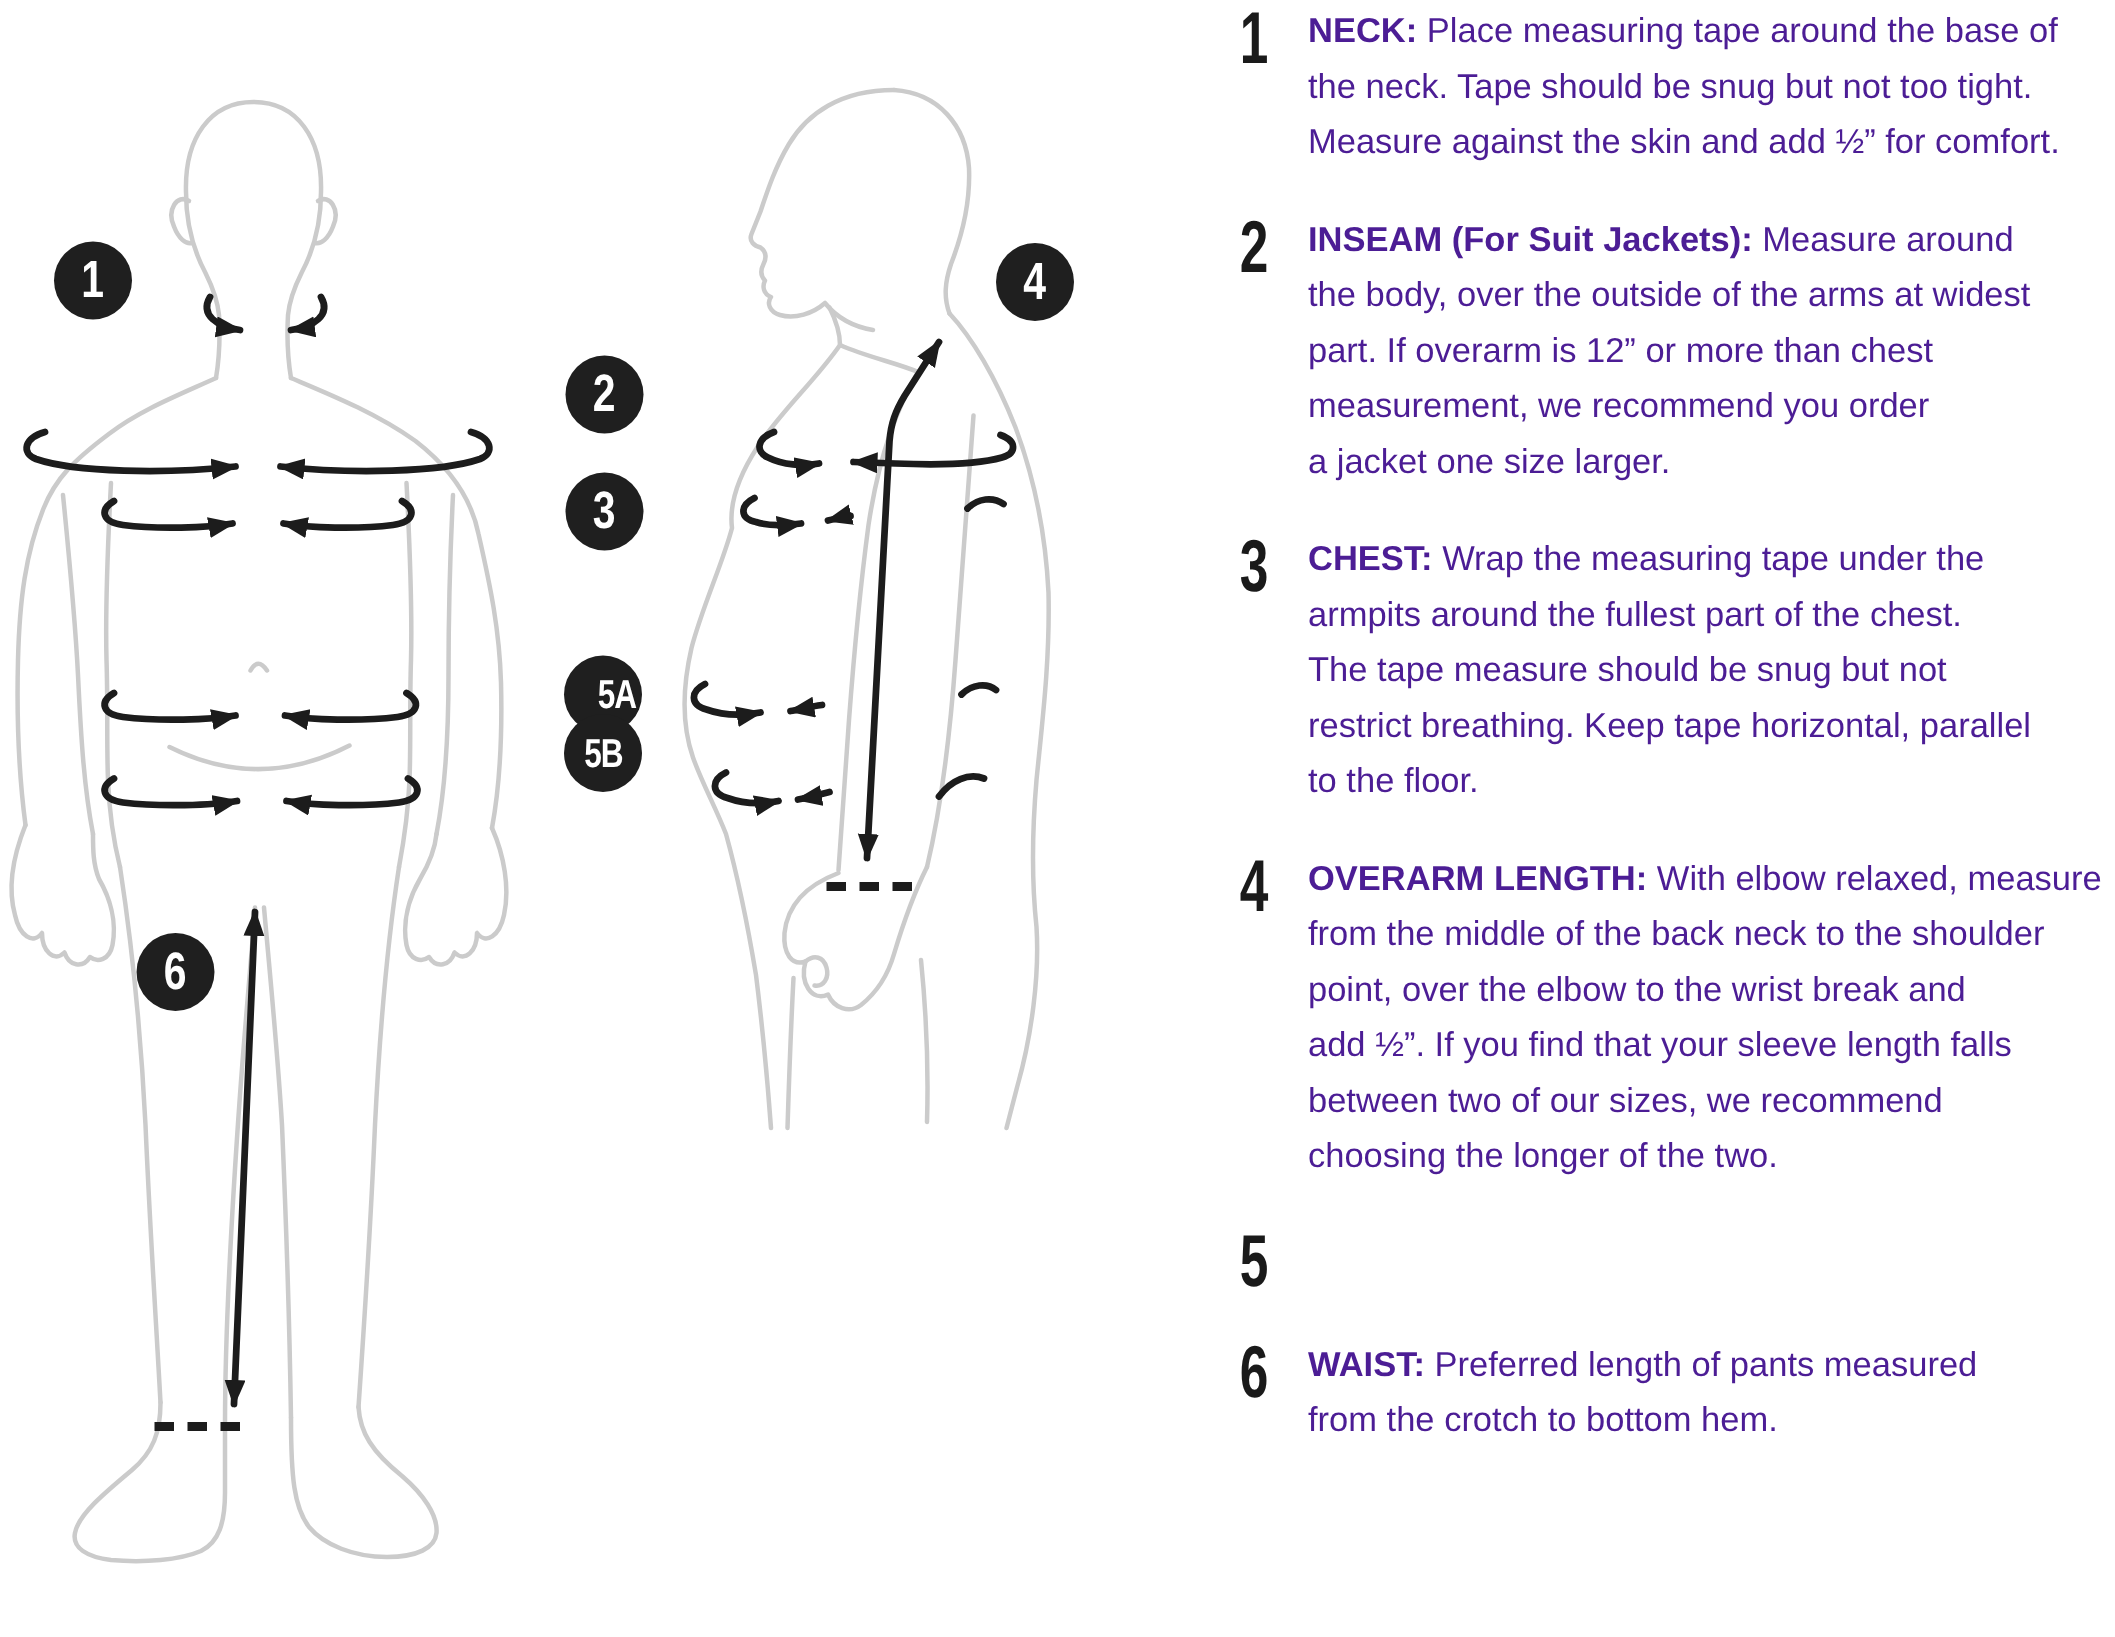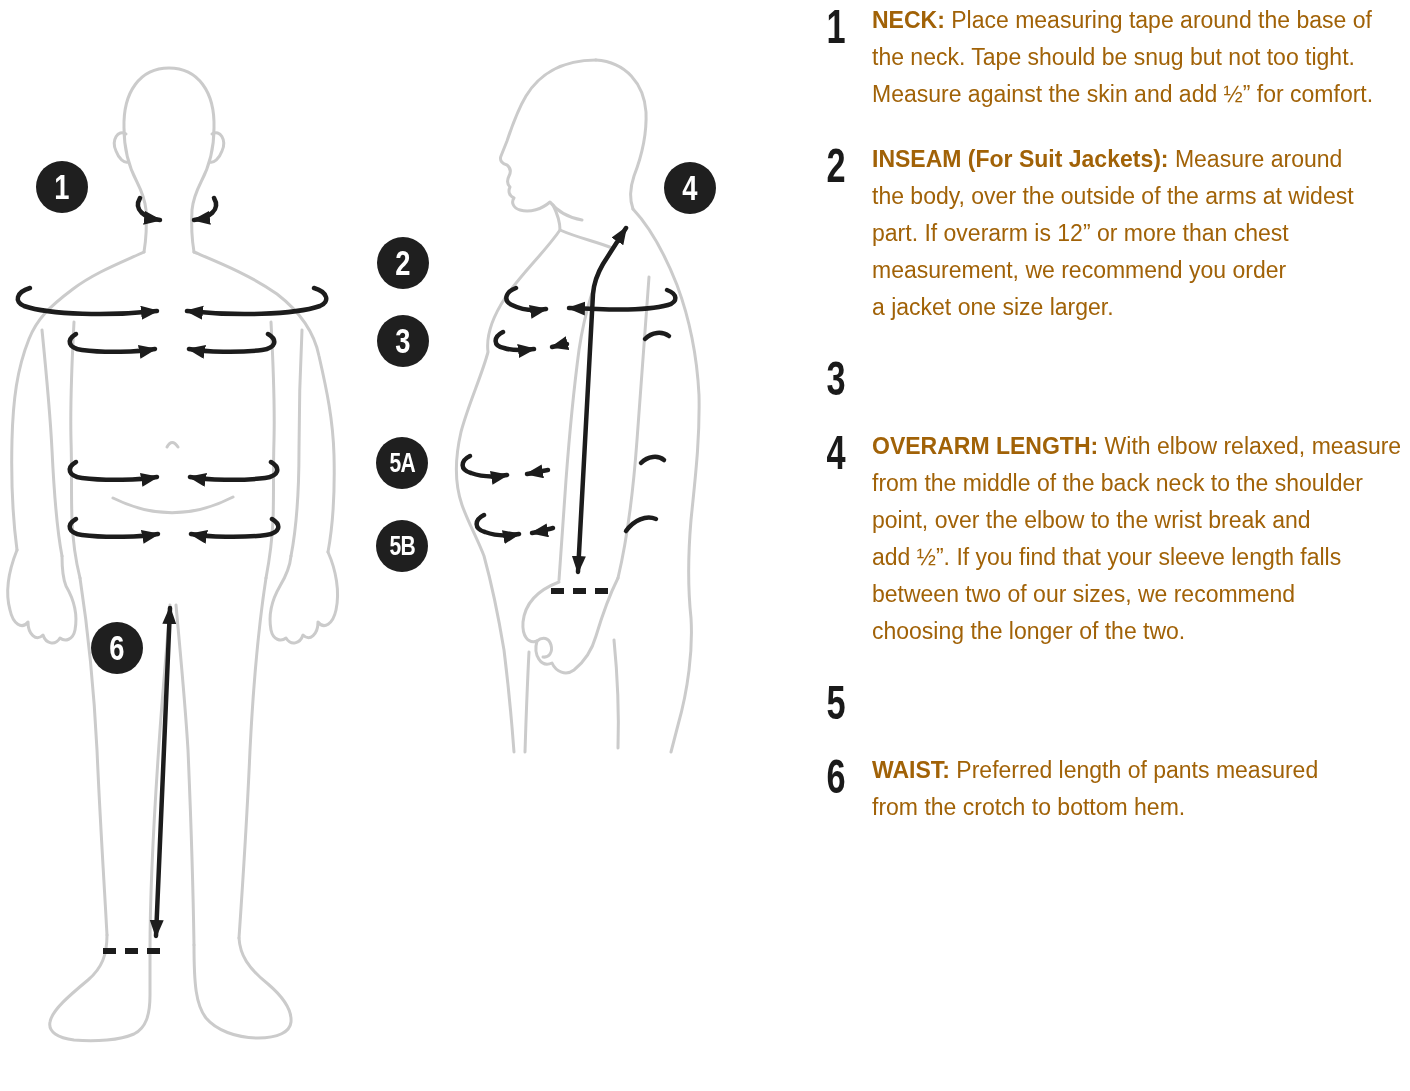--- a/index.html
+++ b/index.html
@@ -13,21 +13,21 @@
          justify-content:center;font-weight:700;}
   .badge span{display:block;transform:scaleX(0.78);font-size:35px;line-height:52px;}
   .badge.small span{font-size:27px;letter-spacing:-1px;}
   
   .instructions{position:absolute;left:812px;top:2px;width:596px;}
   .inst-item{display:flex;align-items:flex-start;margin-bottom:28px;}
   .inst-num{flex:0 0 48px;text-align:center;font-weight:700;font-size:49px;
             line-height:44px;transform:scaleX(0.70);transform-origin:center top;
             color:#1a1a1a;margin-top:2px;}
   .inst-body{margin-left:12px;width:534px;font-size:23px;line-height:37px;
-             white-space:pre-line;color:#a16207;}
+             white-space:pre-line;color:#4c1d95;}
   .inst-body b{font-weight:700;}
 </style>
 </head>
 <body>
 
 <div class="stage">
 
   <svg class="figures" width="810" height="1091" viewBox="0 0 810 1091">
     <defs>
       <marker id="ah" markerUnits="userSpaceOnUse" markerWidth="20" markerHeight="16" refX="16" refY="7" orient="auto-start-reverse">
@@ -150,24 +150,24 @@
     </div>
   <div class="badge" style="left:377px;top:237px;">
       <span>2</span>
     </div>
   <div class="badge" style="left:377px;top:315px;">
       <span>3</span>
     </div>
   <div class="badge" style="left:664px;top:162px;">
       <span>4</span>
     </div>
-  <div class="badge small" style="left:376px;top:437px;">
+  <div class="badge small" style="left:376px;top:437px;justify-content:flex-end;">
       <span>5A</span>
     </div>
-  <div class="badge small" style="left:376px;top:520px;align-items:flex-end;">
+  <div class="badge small" style="left:376px;top:476px;align-items:flex-end;">
       <span>5B</span>
     </div>
   <div class="badge" style="left:91px;top:622px;">
       <span>6</span>
     </div>
 
   <div class="instructions">
     <div class="inst-item">
       <div class="inst-num">1</div>
       <div class="inst-body"><b>NECK:</b> <span>Place measuring tape around the base of
@@ -177,20 +177,25 @@
     <div class="inst-item">
       <div class="inst-num">2</div>
       <div class="inst-body"><b>INSEAM (For Suit Jackets):</b> <span>Measure around
 the body, over the outside of the arms at widest
 part. If overarm is 12” or more than chest
 measurement, we recommend you order
 a jacket one size larger.</span></div>
     </div>
     <div class="inst-item">
       <div class="inst-num">3</div>
+      <div class="inst-body"><b>CHEST:</b> <span>Wrap the measuring tape under the
+armpits around the fullest part of the chest.
+The tape measure should be snug but not
+restrict breathing. Keep tape horizontal, parallel
+to the floor.</span></div>
     </div>
     <div class="inst-item">
       <div class="inst-num">4</div>
       <div class="inst-body"><b>OVERARM LENGTH:</b> <span>With elbow relaxed, measure
 from the middle of the back neck to the shoulder
 point, over the elbow to the wrist break and
 add ½”. If you find that your sleeve length falls
 between two of our sizes, we recommend
 choosing the longer of the two.</span></div>
     </div>

